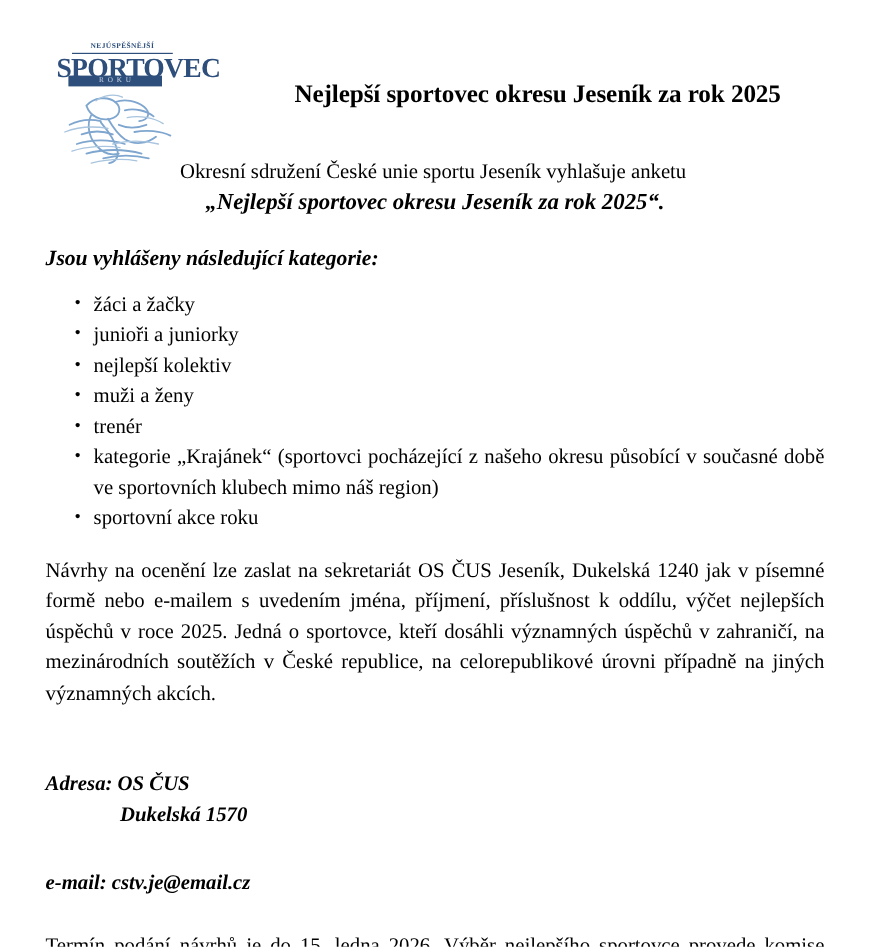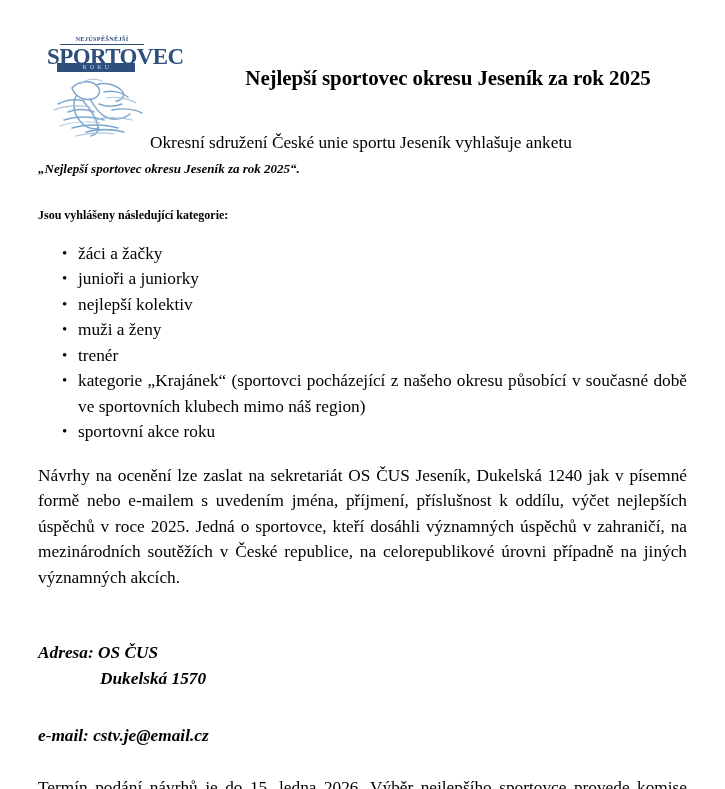--- a/index.html
+++ b/index.html
@@ -119,31 +119,33 @@
     line-height: 25.5px;
     text-align: justify;
     text-justify: inter-word;
     margin: 0;
   }
   .para.lead {
     text-indent: 112px;
   }
 
   .block-quote-line {
-    font-size: 13px;
+    font-size: 19px;
     line-height: 25.5px;
     font-weight: 700;
     font-style: italic;
     margin: 0;
+    text-align: center;
   }
 
   .section-head {
-    font-size: 12px;
-    line-height: 25.5px;
-    font-weight: 700;
+    font-size: 18px;
+    line-height: 25.5px;
+    font-weight: 700;
+    font-style: italic;
     margin: 0;
   }
 
   ul.cat-list {
     list-style: none;
     margin: 0;
     padding: 0;
   }
   ul.cat-list > li {
     position: relative;

